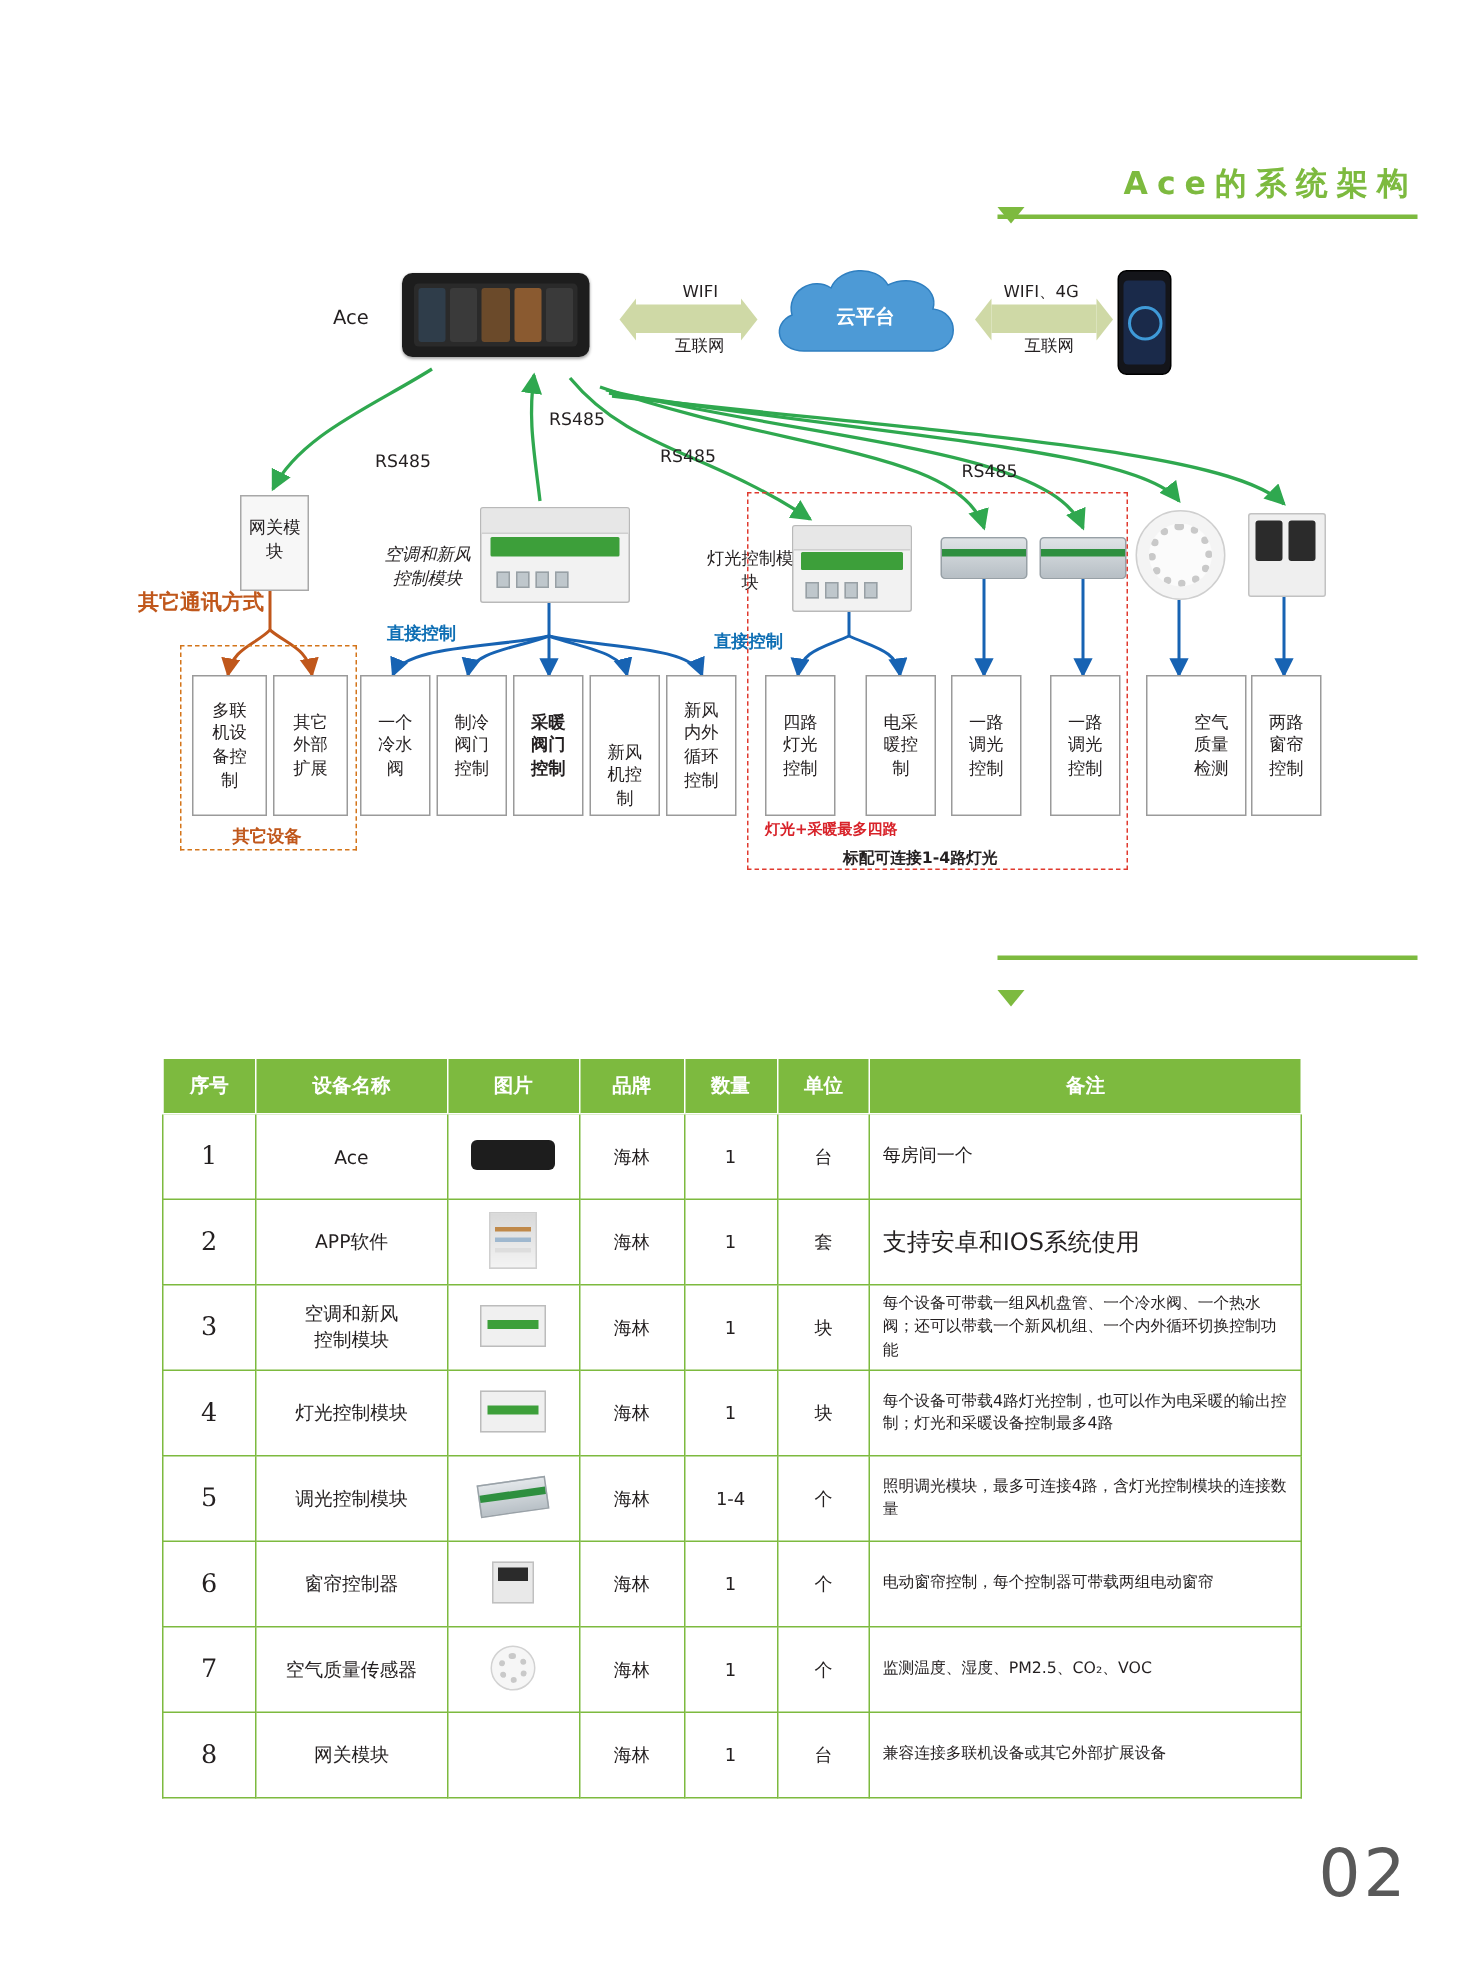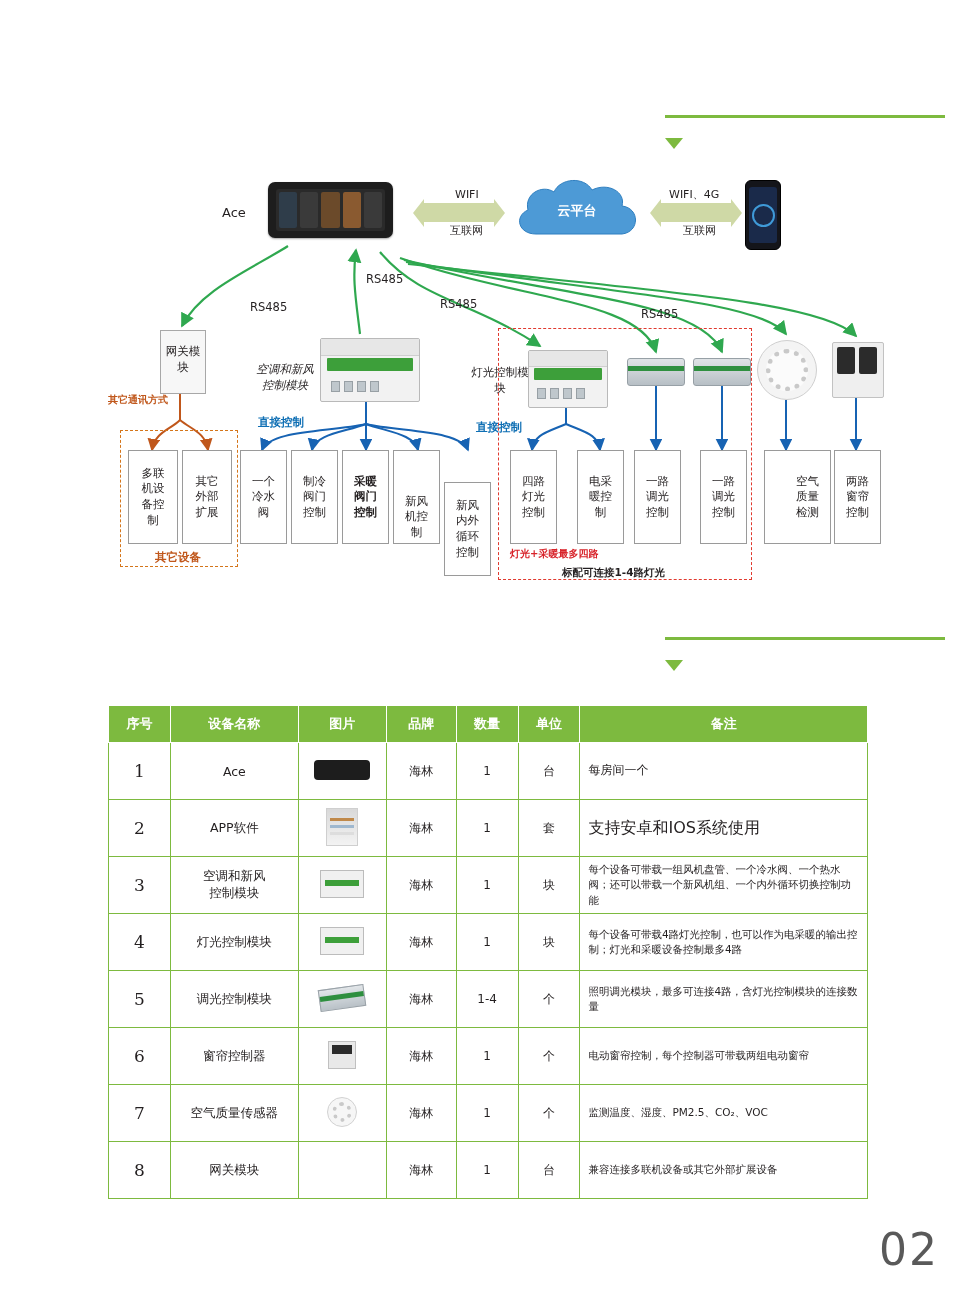--- a/index.html
+++ b/index.html
@@ -133,20 +133,21 @@
     font-family:"DejaVu Sans","Liberation Sans",sans-serif;letter-spacing:2px;
   }
   svg.overlay{position:absolute;left:0;top:0;width:975px;height:700px;pointer-events:none;}
 </style>
 </head>
 <body>
 
 <div class="page">
 
   <div class="sec-head" style="top:108px;width:280px;">
+    <div class="title">Ace的系统架构</div>
     <div class="rule"></div>
     <div class="tick"></div>
   </div>
 
   <div class="screen" style="left:268px;top:182px;width:125px;height:56px;">
     <div class="inner">
       <div class="tile a"></div>
       <div class="tile d"></div>
       <div class="tile b"></div>
       <div class="tile c"></div>
@@ -269,21 +270,21 @@
 
     <path d="M786,400 L786,450" stroke="#1763b3" stroke-width="2" fill="none" marker-end="url(#ab)"></path>
     <path d="M856,398 L856,450" stroke="#1763b3" stroke-width="2" fill="none" marker-end="url(#ab)"></path>
   </svg>
 
   <div class="lbl" style="left:250px;top:300px;">RS485</div>
   <div class="lbl" style="left:366px;top:272px;">RS485</div>
   <div class="lbl" style="left:440px;top:297px;">RS485</div>
   <div class="lbl" style="left:641px;top:307px;">RS485</div>
 
-  <div class="lbl orange" style="left:108px;top:394px;font-size:10px;">其它通讯方式</div>
+  <div class="lbl orange" style="left:92px;top:394px;font-size:14px;">其它通讯方式</div>
   <div class="lbl blue" style="left:258px;top:415px;">直接控制</div>
   <div class="lbl blue" style="left:476px;top:420px;">直接控制</div>
 
   <div class="dash-orange" style="left:120px;top:430px;width:116px;height:135px;"></div>
   <div class="lbl orange" style="left:155px;top:550px;">其它设备</div>
 
   <div class="dash-red" style="left:498px;top:328px;width:252px;height:250px;"></div>
   <div class="lbl red" style="left:510px;top:548px;font-size:10px;">灯光+采暖最多四路</div>
   <div class="lbl" style="left:562px;top:566px;font-size:10.5px;font-weight:bold;color:#231f20;">标配可连接1-4路灯光</div>
 
@@ -299,21 +300,21 @@
   </div>
   <div class="box" style="left:291px;top:450px;width:45px;height:92px;">
     <span style="display:block;width:26px;line-height:1.35;">制冷阀门控制</span>
   </div>
   <div class="box" style="left:342px;top:450px;width:45px;height:92px;">
     <span style="display:block;width:26px;line-height:1.35;font-weight:bold;">采暖阀门控制</span>
   </div>
   <div class="box" style="left:393px;top:450px;width:45px;height:92px;">
     <span style="display:block;width:26px;line-height:1.35;margin-top:40px;">新风机控制</span>
   </div>
-  <div class="box" style="left:444px;top:450px;width:45px;height:92px;margin-top:32px;">
+  <div class="box" style="left:444px;top:450px;width:45px;height:92px;">
     <span style="display:block;width:26px;line-height:1.35;">新风内外循环控制</span>
   </div>
 
   <div class="box" style="left:510px;top:450px;width:45px;height:92px;">
     <span style="display:block;width:26px;line-height:1.35;">四路灯光控制</span>
   </div>
   <div class="box" style="left:577px;top:450px;width:45px;height:92px;">
     <span style="display:block;width:26px;line-height:1.35;">电采暖控制</span>
   </div>
 

